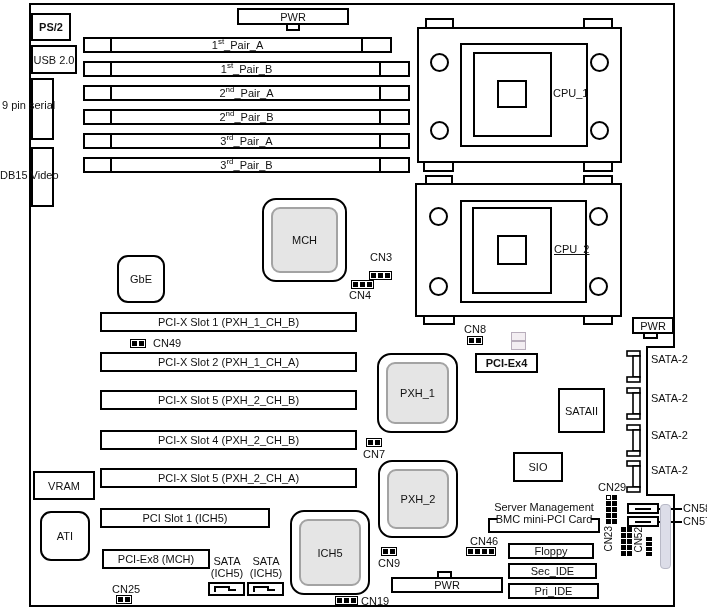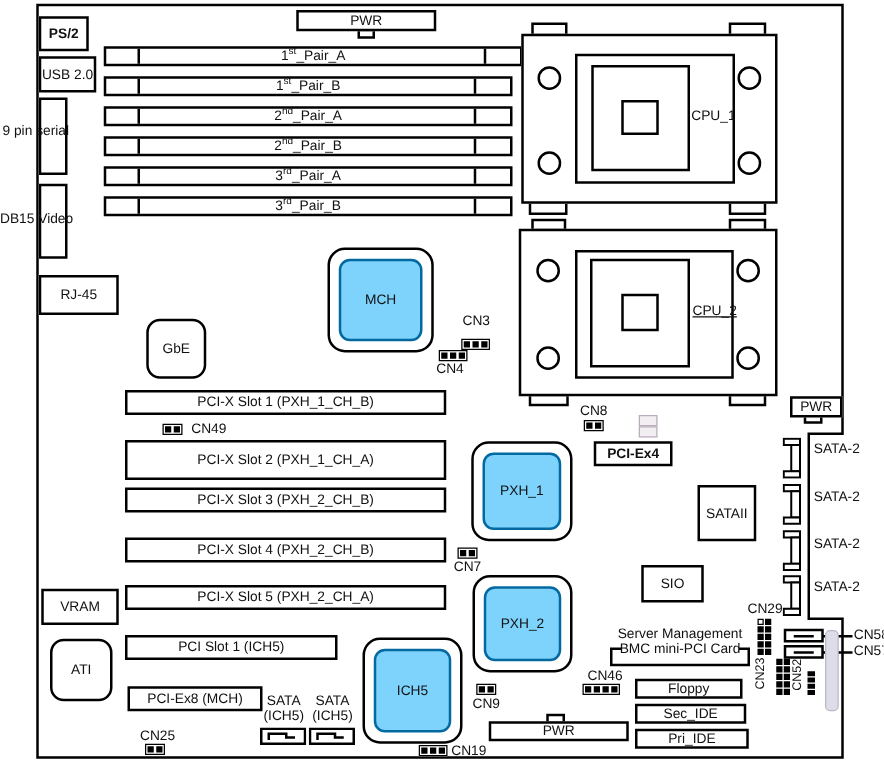--- a/index.html
+++ b/index.html
@@ -3,22 +3,22 @@
 <meta charset="utf-8">
 <style>
   html,body{margin:0;padding:0;background:#fff;}
   #stage{position:relative;width:707px;height:612px;background:#fff;overflow:hidden;
          font-family:"Liberation Sans",sans-serif;color:#111;}
   .abs{position:absolute;box-sizing:border-box;}
   .box{position:absolute;box-sizing:border-box;border:2px solid #000;background:#fff;
        display:flex;align-items:center;justify-content:center;font-size:11px;white-space:nowrap;}
   .lbl{position:absolute;font-size:11px;white-space:nowrap;line-height:11px;}
   .chip-outer{position:absolute;box-sizing:border-box;border:2px solid #000;border-radius:14px;background:#fff;}
-  .chip-inner{position:absolute;inset:7px;border:2px solid #0369a1;border-radius:9px;
-              display:flex;align-items:center;justify-content:center;font-size:11px;background:#7dd3fc;}
+  .chip-inner{position:absolute;inset:7px;border:2px solid #a3a3a3;border-radius:9px;
+              display:flex;align-items:center;justify-content:center;font-size:11px;background:#e5e5e5;}
   .round{border-radius:11px;}
   .sq{position:absolute;box-sizing:border-box;border:2px solid #000;background:#fff;}
   .circ{position:absolute;box-sizing:border-box;border:2px solid #000;border-radius:50%;background:#fff;width:19px;height:19px;}
   .tab{position:absolute;box-sizing:border-box;border:2px solid #000;background:#fff;}
   .jumper{position:absolute;display:flex;gap:2px;border:1px solid #000;background:#fff;padding:1px;width:max-content;}
   .jpin{width:5px;height:5px;background:#000;}
   .phgrid{position:absolute;display:grid;gap:1px;}
   .phc{width:5px;height:5px;background:#000;}
   .phw{width:5px;height:5px;background:#fff;border:1px solid #000;box-sizing:border-box;}
   .vtext{position:absolute;writing-mode:vertical-rl;transform:rotate(180deg);font-size:10px;white-space:nowrap;}
@@ -38,26 +38,25 @@
   <svg class="abs" style="left:0;top:0;" width="707" height="612" viewBox="0 0 707 612">
     <path d="M30 4 L674 4 L674 347 L647 347 L647 495 L674 495 L674 606 L30 606 Z" fill="#ffffff" stroke="#000" stroke-width="2"></path>
   </svg>
 
   <div class="box" style="left:31px;top:13px;width:40px;height:28px;font-weight:bold;">PS/2</div>
   <div class="box" style="left:31px;top:45px;width:46px;height:29px;">USB 2.0</div>
   <div class="box" style="left:31px;top:78px;width:23px;height:62px;"></div>
   <div class="lbl" style="left:2px;top:100px;">9 pin serial</div>
   <div class="box" style="left:31px;top:147px;width:23px;height:60px;"></div>
   <div class="lbl" style="left:0px;top:170px;">DB15 Video</div>
-  <div class="box" style="left:31px;top:220px;width:64px;height:32px;">RJ-45</div>
 
   <div class="tab" style="left:286px;top:23px;width:14px;height:8px;"></div>
   <div class="box" style="left:237px;top:8px;width:112px;height:17px;">PWR</div>
 
-  <div class="box" style="left:83px;top:37px;width:335px;height:16px;">
+  <div class="box" style="left:83px;top:37px;width:309px;height:16px;">
     <div class="divline" style="left:25px;"></div>
     <div class="divline" style="right:27px;"></div>
     <span><span>1</span><sup>st</sup><span>_Pair_A</span></span>
   </div>
   <div class="box" style="left:83px;top:61px;width:327px;height:16px;">
     <div class="divline" style="left:25px;"></div>
     <div class="divline" style="right:27px;"></div>
     <span><span>1</span><sup>st</sup><span>_Pair_B</span></span>
   </div>
   <div class="box" style="left:83px;top:85px;width:327px;height:16px;">
@@ -126,22 +125,22 @@
   <div class="chip-outer" style="left:290px;top:510px;width:80px;height:85px;">
     <div class="chip-inner">ICH5</div>
   </div>
   <div class="box round" style="left:40px;top:511px;width:50px;height:50px;">ATI</div>
   <div class="box" style="left:33px;top:471px;width:62px;height:29px;">VRAM</div>
   <div class="box" style="left:558px;top:388px;width:47px;height:45px;">SATAII</div>
   <div class="box" style="left:513px;top:452px;width:50px;height:30px;">SIO</div>
   <div class="box" style="left:475px;top:353px;width:63px;height:20px;font-weight:bold;">PCI-Ex4</div>
 
   <div class="box" style="left:100px;top:312px;width:257px;height:20px;">PCI-X Slot 1 (PXH_1_CH_B)</div>
-  <div class="box" style="left:100px;top:352px;width:257px;height:32px;">PCI-X Slot 2 (PXH_1_CH_A)</div>
-  <div class="box" style="left:100px;top:390px;width:257px;height:20px;">PCI-X Slot 3 (PXH_2_CH_B)</div>
+  <div class="box" style="left:100px;top:352px;width:257px;height:20px;">PCI-X Slot 2 (PXH_1_CH_A)</div>
+  <div class="box" style="left:100px;top:390px;width:257px;height:20px;">PCI-X Slot 5 (PXH_2_CH_B)</div>
   <div class="box" style="left:100px;top:430px;width:257px;height:20px;">PCI-X Slot 4 (PXH_2_CH_B)</div>
   <div class="box" style="left:100px;top:468px;width:257px;height:20px;">PCI-X Slot 5 (PXH_2_CH_A)</div>
   <div class="box" style="left:100px;top:508px;width:170px;height:20px;">PCI Slot 1 (ICH5)</div>
   <div class="box" style="left:102px;top:549px;width:108px;height:20px;">PCI-Ex8 (MCH)</div>
 
   <div class="jumper" style="left:130px;top:339px;">
       <div class="jpin"></div>
       <div class="jpin"></div>
     </div>
   <div class="lbl" style="left:153px;top:338px;">CN49</div>

